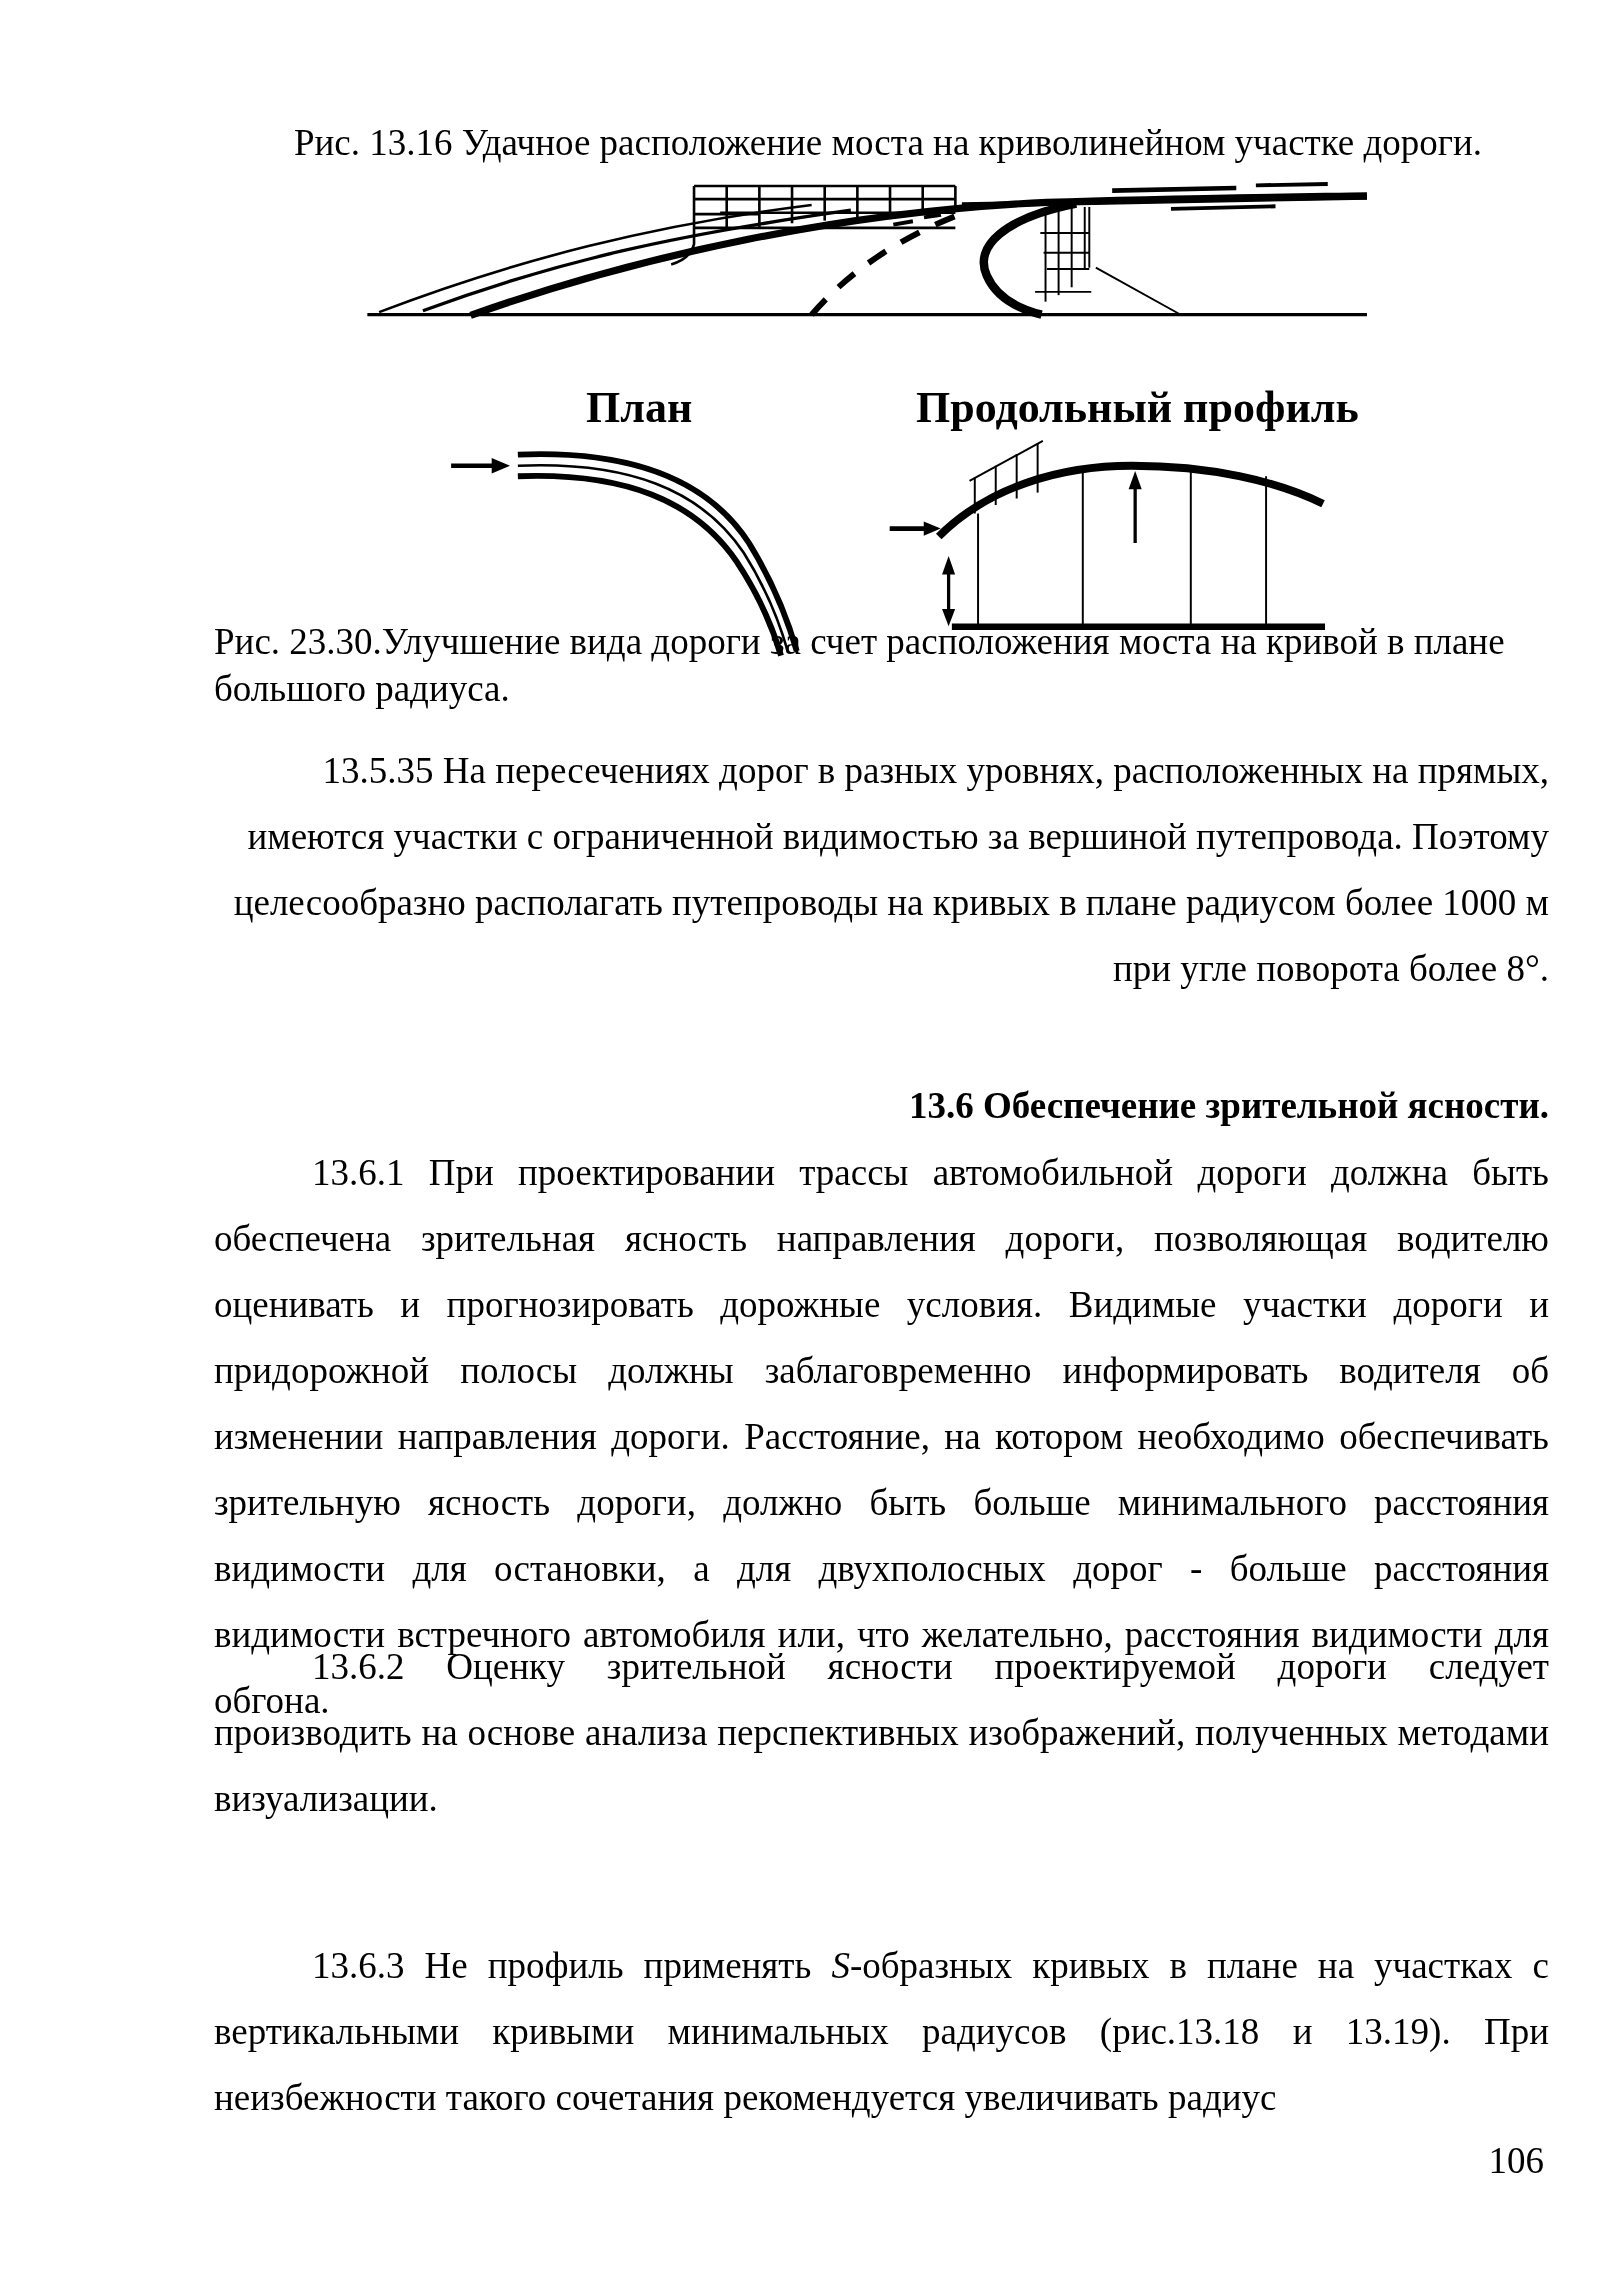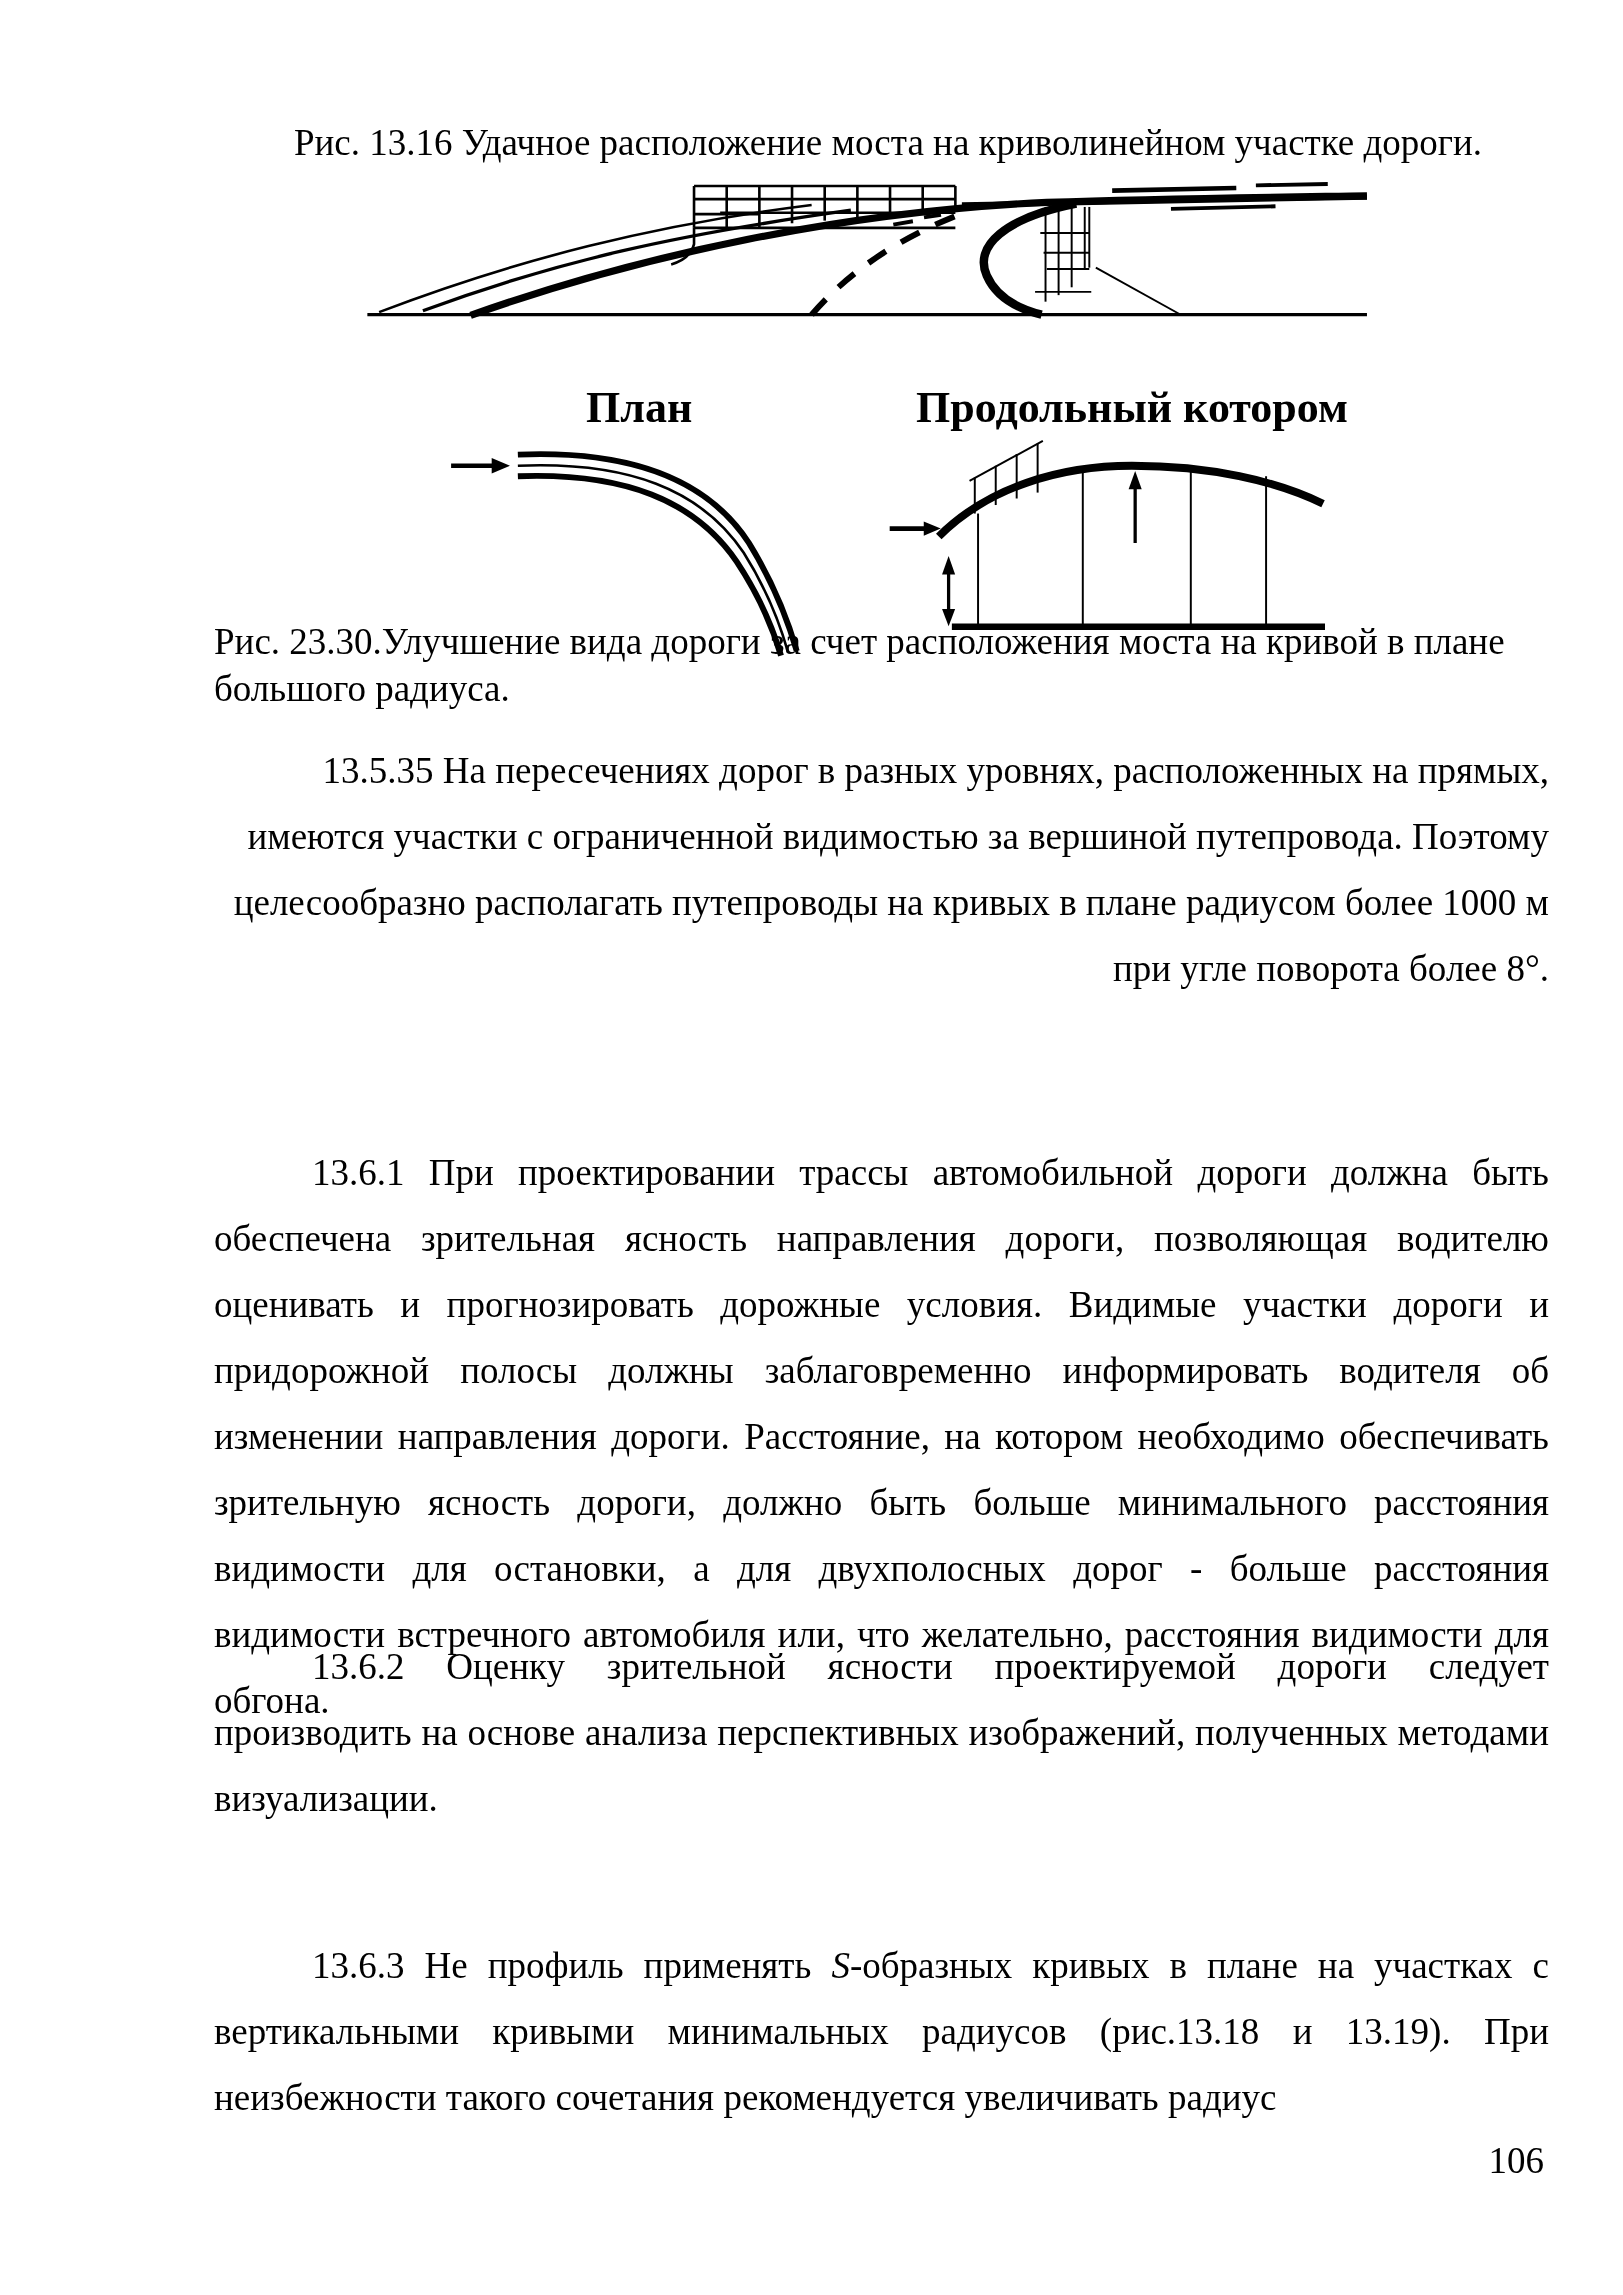--- a/index.html
+++ b/index.html
@@ -109,21 +109,21 @@
       <path d="M 1010,52 L 1630,40" stroke-width="8"></path>
       <path d="M 1240,30 L 1430,26" stroke-width="7"></path>
       <path d="M 1460,22 L 1570,20" stroke-width="6"></path>
       <path d="M 1330,58 L 1490,54" stroke-width="6"></path>
       <path d="M 905,82 L 935,77" stroke-width="6"></path>
       <path d="M 952,71 L 978,67" stroke-width="6"></path>
     </g>
   </svg>
 
   <div class="fig-label" style="left:586px; top:390px;">План</div>
-  <div class="fig-label" style="left:916px; top:390px;">Продольный котором</div>
+  <div class="fig-label" style="left:916px; top:390px;">Продольный профиль</div>
 
   <svg class="figsvg" style="left:366px; top:425px;" width="995" height="236" viewBox="0 0 1520 360">
 
     <g>
       <path d="M 130,62 L 198,62" stroke-width="7"></path>
       <polygon points="220,62 192,50 192,74" fill="#000" stroke="none"></polygon>
       <path d="M 232,45 C 400,38 520,80 585,180 C 625,245 645,300 658,345" stroke-width="9"></path>
       <path d="M 232,62 C 400,55 512,98 577,195 C 615,255 633,305 645,348" stroke-width="4"></path>
       <path d="M 232,78 C 395,72 502,115 566,208 C 602,262 622,312 634,352" stroke-width="9"></path>
     </g>
@@ -154,20 +154,21 @@
       <polygon points="890,307 880,281 900,281" fill="#000" stroke="none"></polygon>
       <path d="M 1175,180 L 1175,84" stroke-width="5"></path>
       <polygon points="1175,70 1165,98 1185,98" fill="#000" stroke="none"></polygon>
     </g>
   </svg>
 
   <div class="caption" style="top:618px;">Рис. 23.30.Улучшение вида дороги за счет  расположения моста на кривой в плане большого радиуса.</div>
 
   <div class="textblock indent" style="top:738px;">13.5.35 На пересечениях дорог в разных уровнях, расположенных на прямых, имеются участки с ограниченной видимостью за вершиной путепровода. Поэтому целесообразно располагать путепроводы на кривых в плане радиусом более 1000 м  при угле поворота более 8°.</div>
 
+  <div class="textblock indent heading" style="top:1073px;">13.6 Обеспечение зрительной ясности.</div>
 
   <div class="textblock indent justified" style="top:1140px;">13.6.1 При проектировании трассы автомобильной дороги должна быть обеспечена зрительная ясность направления дороги, позволяющая водителю оценивать и прогнозировать дорожные условия. Видимые участки дороги и придорожной полосы должны заблаговременно информировать водителя об изменении направления дороги. Расстояние, на котором необходимо обеспечивать зрительную ясность дороги, должно быть больше минимального расстояния видимости для остановки, а для двухполосных дорог - больше расстояния видимости встречного автомобиля или, что желательно,  расстояния видимости для обгона.</div>
 
   <div class="textblock indent justified" style="top:1634px;">13.6.2 Оценку зрительной ясности проектируемой дороги следует производить на основе анализа  перспективных изображений, полученных методами визуализации.</div>
 
   <div class="textblock indent justified" style="top:1933px;"><span>13.6.3  Не профиль применять </span><span class="italic-s">S</span><span>-образных кривых в плане на участках с вертикальными кривыми минимальных радиусов (рис.13.18 и  13.19). При неизбежности такого сочетания рекомендуется увеличивать радиус</span></div>
 
   <div class="page-number">106</div>
 
 </div>

